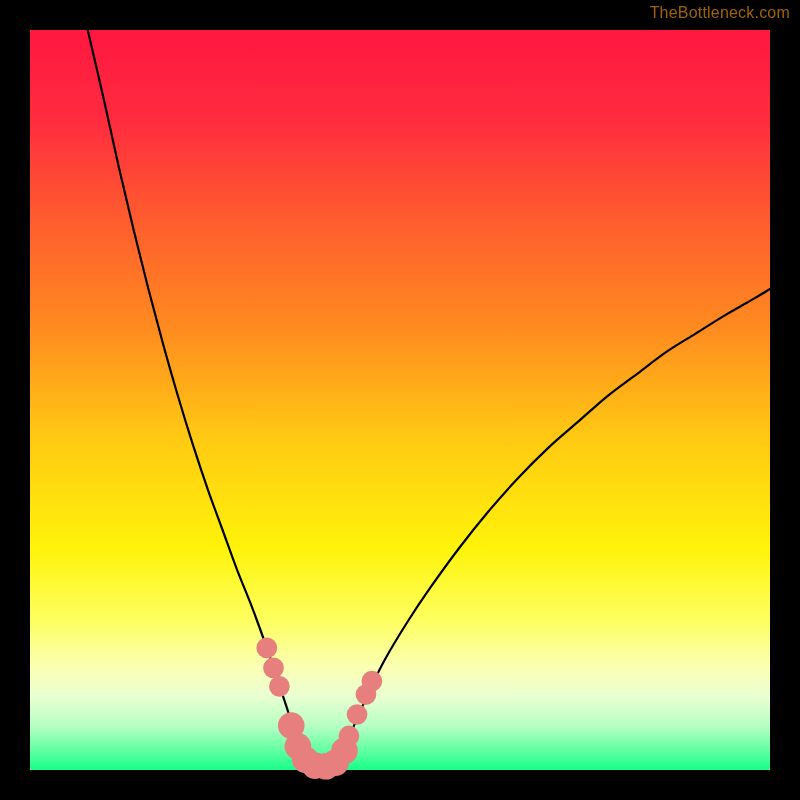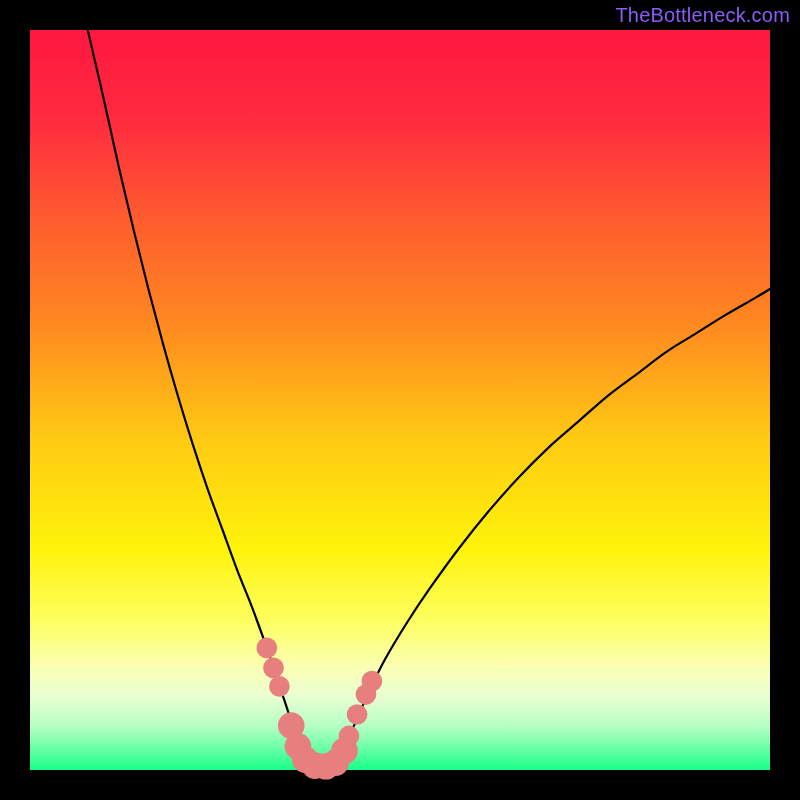--- a/index.html
+++ b/index.html
@@ -13,22 +13,22 @@
     height: 800px;
     position: relative;
   }
   svg {
     display: block;
   }
   .watermark {
     position: absolute;
     top: 4px;
     right: 10px;
-    font-size: 20px;
-    color: #8b5cf6;
+    font-size: 16px;
+    color: #a16207;
     font-family: Arial, sans-serif;
     letter-spacing: 0.2px;
   }
 </style>
 </head>
 <body>
 
 <div class="stage">
   <svg id="chart-svg" width="800" height="800" viewBox="0 0 800 800">
       <defs>

